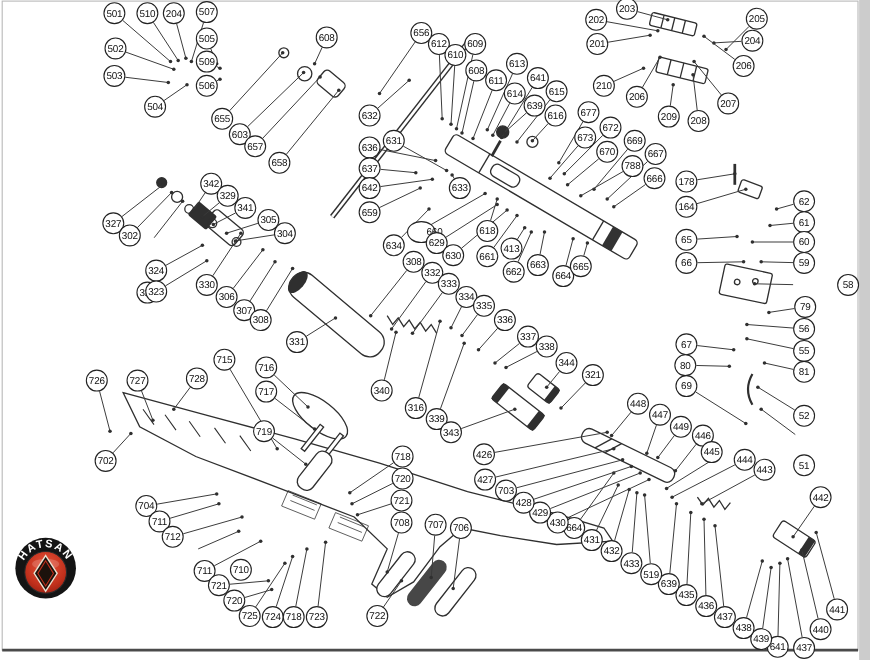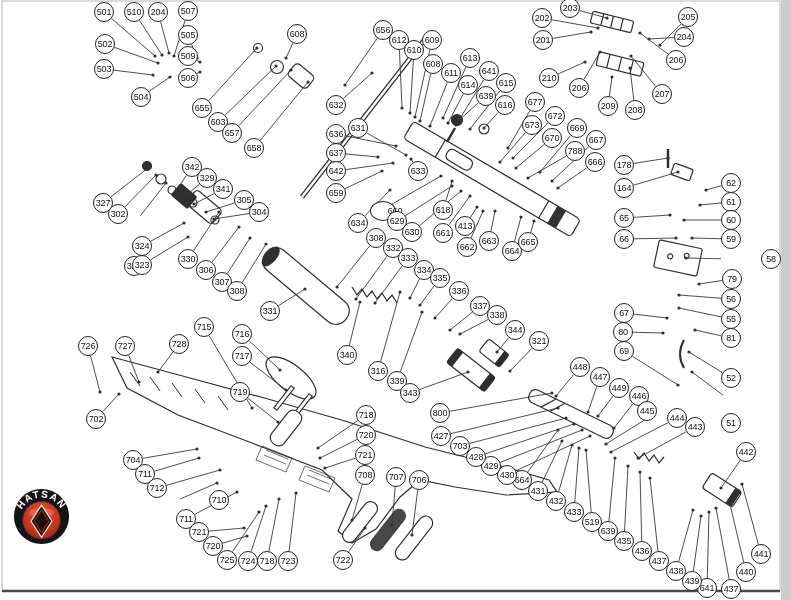--- a/index.html
+++ b/index.html
@@ -609,21 +609,21 @@
       <div class="balloon" style="left: 582px; top: 512px;">519</div>
       <div class="balloon" style="left: 564px; top: 502px;">433</div>
       <div class="balloon" style="left: 546px; top: 491px;">432</div>
       <div class="balloon" style="left: 528px; top: 481px;">431</div>
       <div class="balloon" style="left: 512px; top: 470px;">664</div>
       <div class="balloon" style="left: 497px; top: 465px;">430</div>
       <div class="balloon" style="left: 481px; top: 456px;">429</div>
       <div class="balloon" style="left: 466px; top: 447px;">428</div>
       <div class="balloon" style="left: 450px; top: 436px;">703</div>
       <div class="balloon" style="left: 431px; top: 426px;">427</div>
-      <div class="balloon" style="left: 430px; top: 403px;">800</div>
+      <div class="balloon" style="left: 430px; top: 403px;">426</div>
       <div class="balloon" style="left: 366px; top: 228px;">308</div>
       <div class="balloon" style="left: 383px; top: 238px;">332</div>
       <div class="balloon" style="left: 398px; top: 248px;">333</div>
       <div class="balloon" style="left: 414px; top: 260px;">334</div>
       <div class="balloon" style="left: 430px; top: 268px;">335</div>
       <div class="balloon" style="left: 449px; top: 281px;">336</div>
       <div class="balloon" style="left: 470px; top: 296px;">337</div>
       <div class="balloon" style="left: 487px; top: 305px;">338</div>
       <div class="balloon" style="left: 505px; top: 320px;">344</div>
       <div class="balloon" style="left: 529px; top: 331px;">321</div>
@@ -650,21 +650,21 @@
       <div class="balloon" style="left: 115px; top: 336px;">727</div>
       <div class="balloon" style="left: 169px; top: 334px;">728</div>
       <div class="balloon" style="left: 194px; top: 317px;">715</div>
       <div class="balloon" style="left: 232px; top: 324px;">716</div>
       <div class="balloon" style="left: 232px; top: 346px;">717</div>
       <div class="balloon" style="left: 230px; top: 382px;">719</div>
       <div class="balloon" style="left: 86px; top: 409px;">702</div>
       <div class="balloon" style="left: 123px; top: 450px;">704</div>
       <div class="balloon" style="left: 135px; top: 464px;">711</div>
       <div class="balloon" style="left: 147px; top: 478px;">712</div>
-      <div class="balloon" style="left: 161px; top: 490px; margin-left: 48px;">710</div>
+      <div class="balloon" style="left: 161px; top: 508px; margin-left: 48px;">710</div>
       <div class="balloon" style="left: 176px; top: 509px;">711</div>
       <div class="balloon" style="left: 189px; top: 522px;">721</div>
       <div class="balloon" style="left: 203px; top: 536px;">720</div>
       <div class="balloon" style="left: 217px; top: 550px;">725</div>
       <div class="balloon" style="left: 238px; top: 551px;">724</div>
       <div class="balloon" style="left: 257px; top: 551px;">718</div>
       <div class="balloon" style="left: 278px; top: 551px;">723</div>
       <div class="balloon" style="left: 333px; top: 550px;">722</div>
       <div class="balloon" style="left: 356px; top: 405px;">718</div>
       <div class="balloon" style="left: 356px; top: 425px;">720</div>

